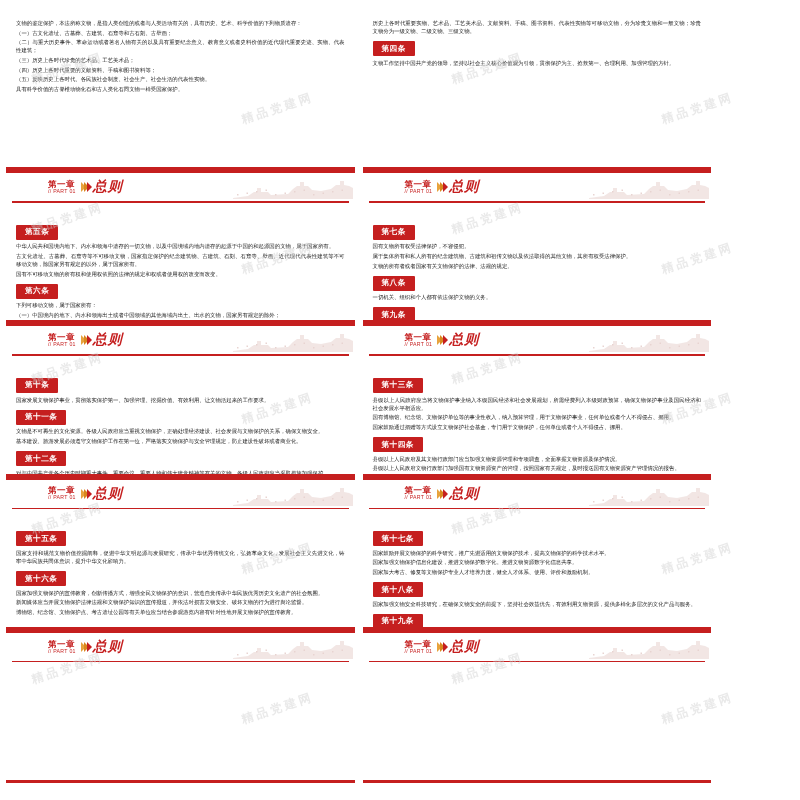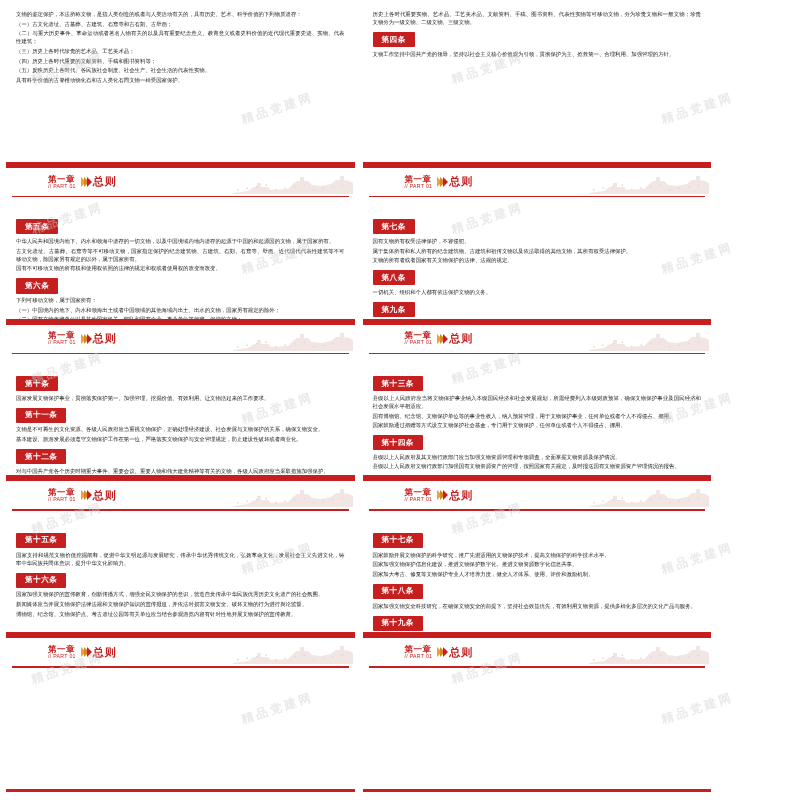--- a/index.html
+++ b/index.html
@@ -9,21 +9,21 @@
     position:relative;
   }
   .sheet{
     width:717px;height:800px;
     display:grid;
     grid-template-columns:1fr 1fr;
     grid-template-rows:repeat(5, 1fr);
     column-gap:8px;
     row-gap:0px;
     box-sizing:border-box;
-    padding:8px 6px;
+    padding:17px 6px;
     border-radius:17px;
   }
   .slide{
     position:relative;
     box-sizing:border-box;
     background:#ffffff;
     border-top:3px solid #c51f1f;
     border-bottom:3px solid #c51f1f;
     overflow:hidden;
     padding:0;
@@ -57,21 +57,21 @@
   .hdr .arrows span{
     display:block;width:0;height:0;
     border-top:5px solid transparent;
     border-bottom:5px solid transparent;
     border-left:5px solid #e8a33d;
     margin-right:-2px;
   }
   .hdr .arrows span.a2{border-left-color:#d9881f;}
   .hdr .arrows span.a3{border-left-color:#c51f1f;}
   .hdr .title{
-    font-size:11px;font-weight:bold;color:#c51f1f;letter-spacing:1px;
+    font-size:14px;font-weight:bold;color:#c51f1f;letter-spacing:1px;font-style:italic;
   }
   .hdr .wall{
     position:absolute;right:2px;top:2px;width:120px;height:24px;opacity:.55;
   }
   .hdr-rule{
     height:1.5px;background:#c51f1f;margin:0 6px 0 6px;
   }
 
   
   .body{

